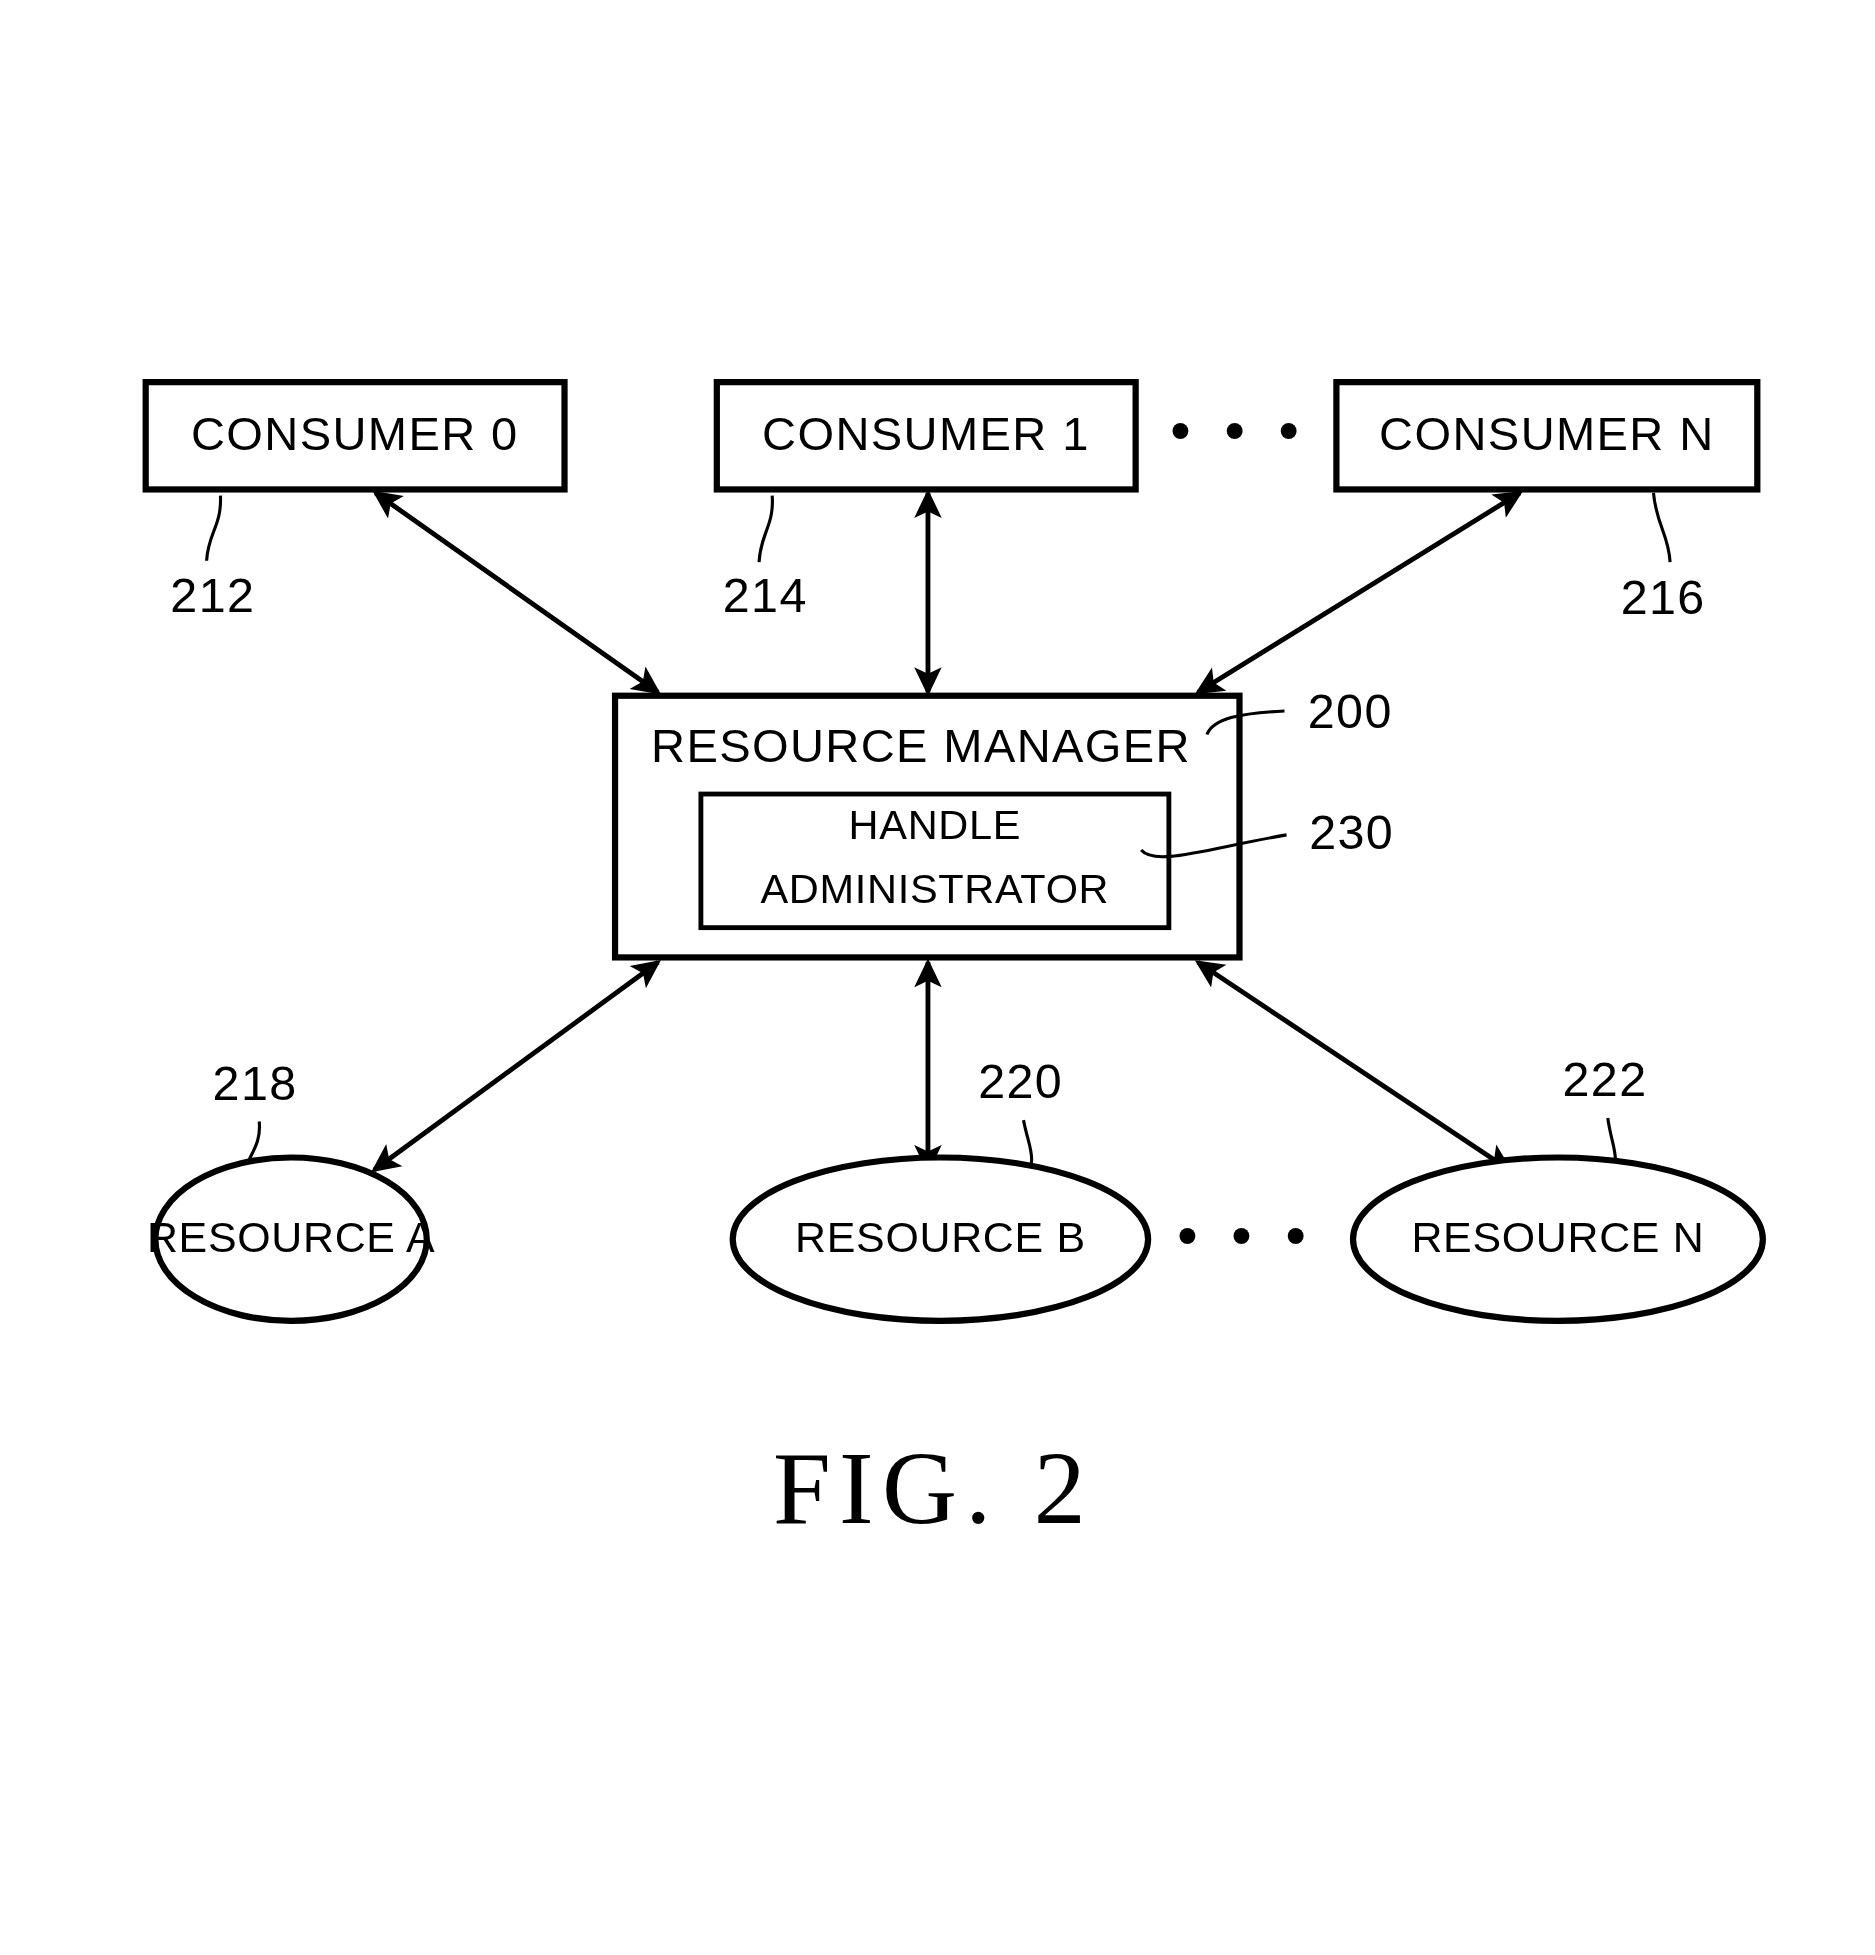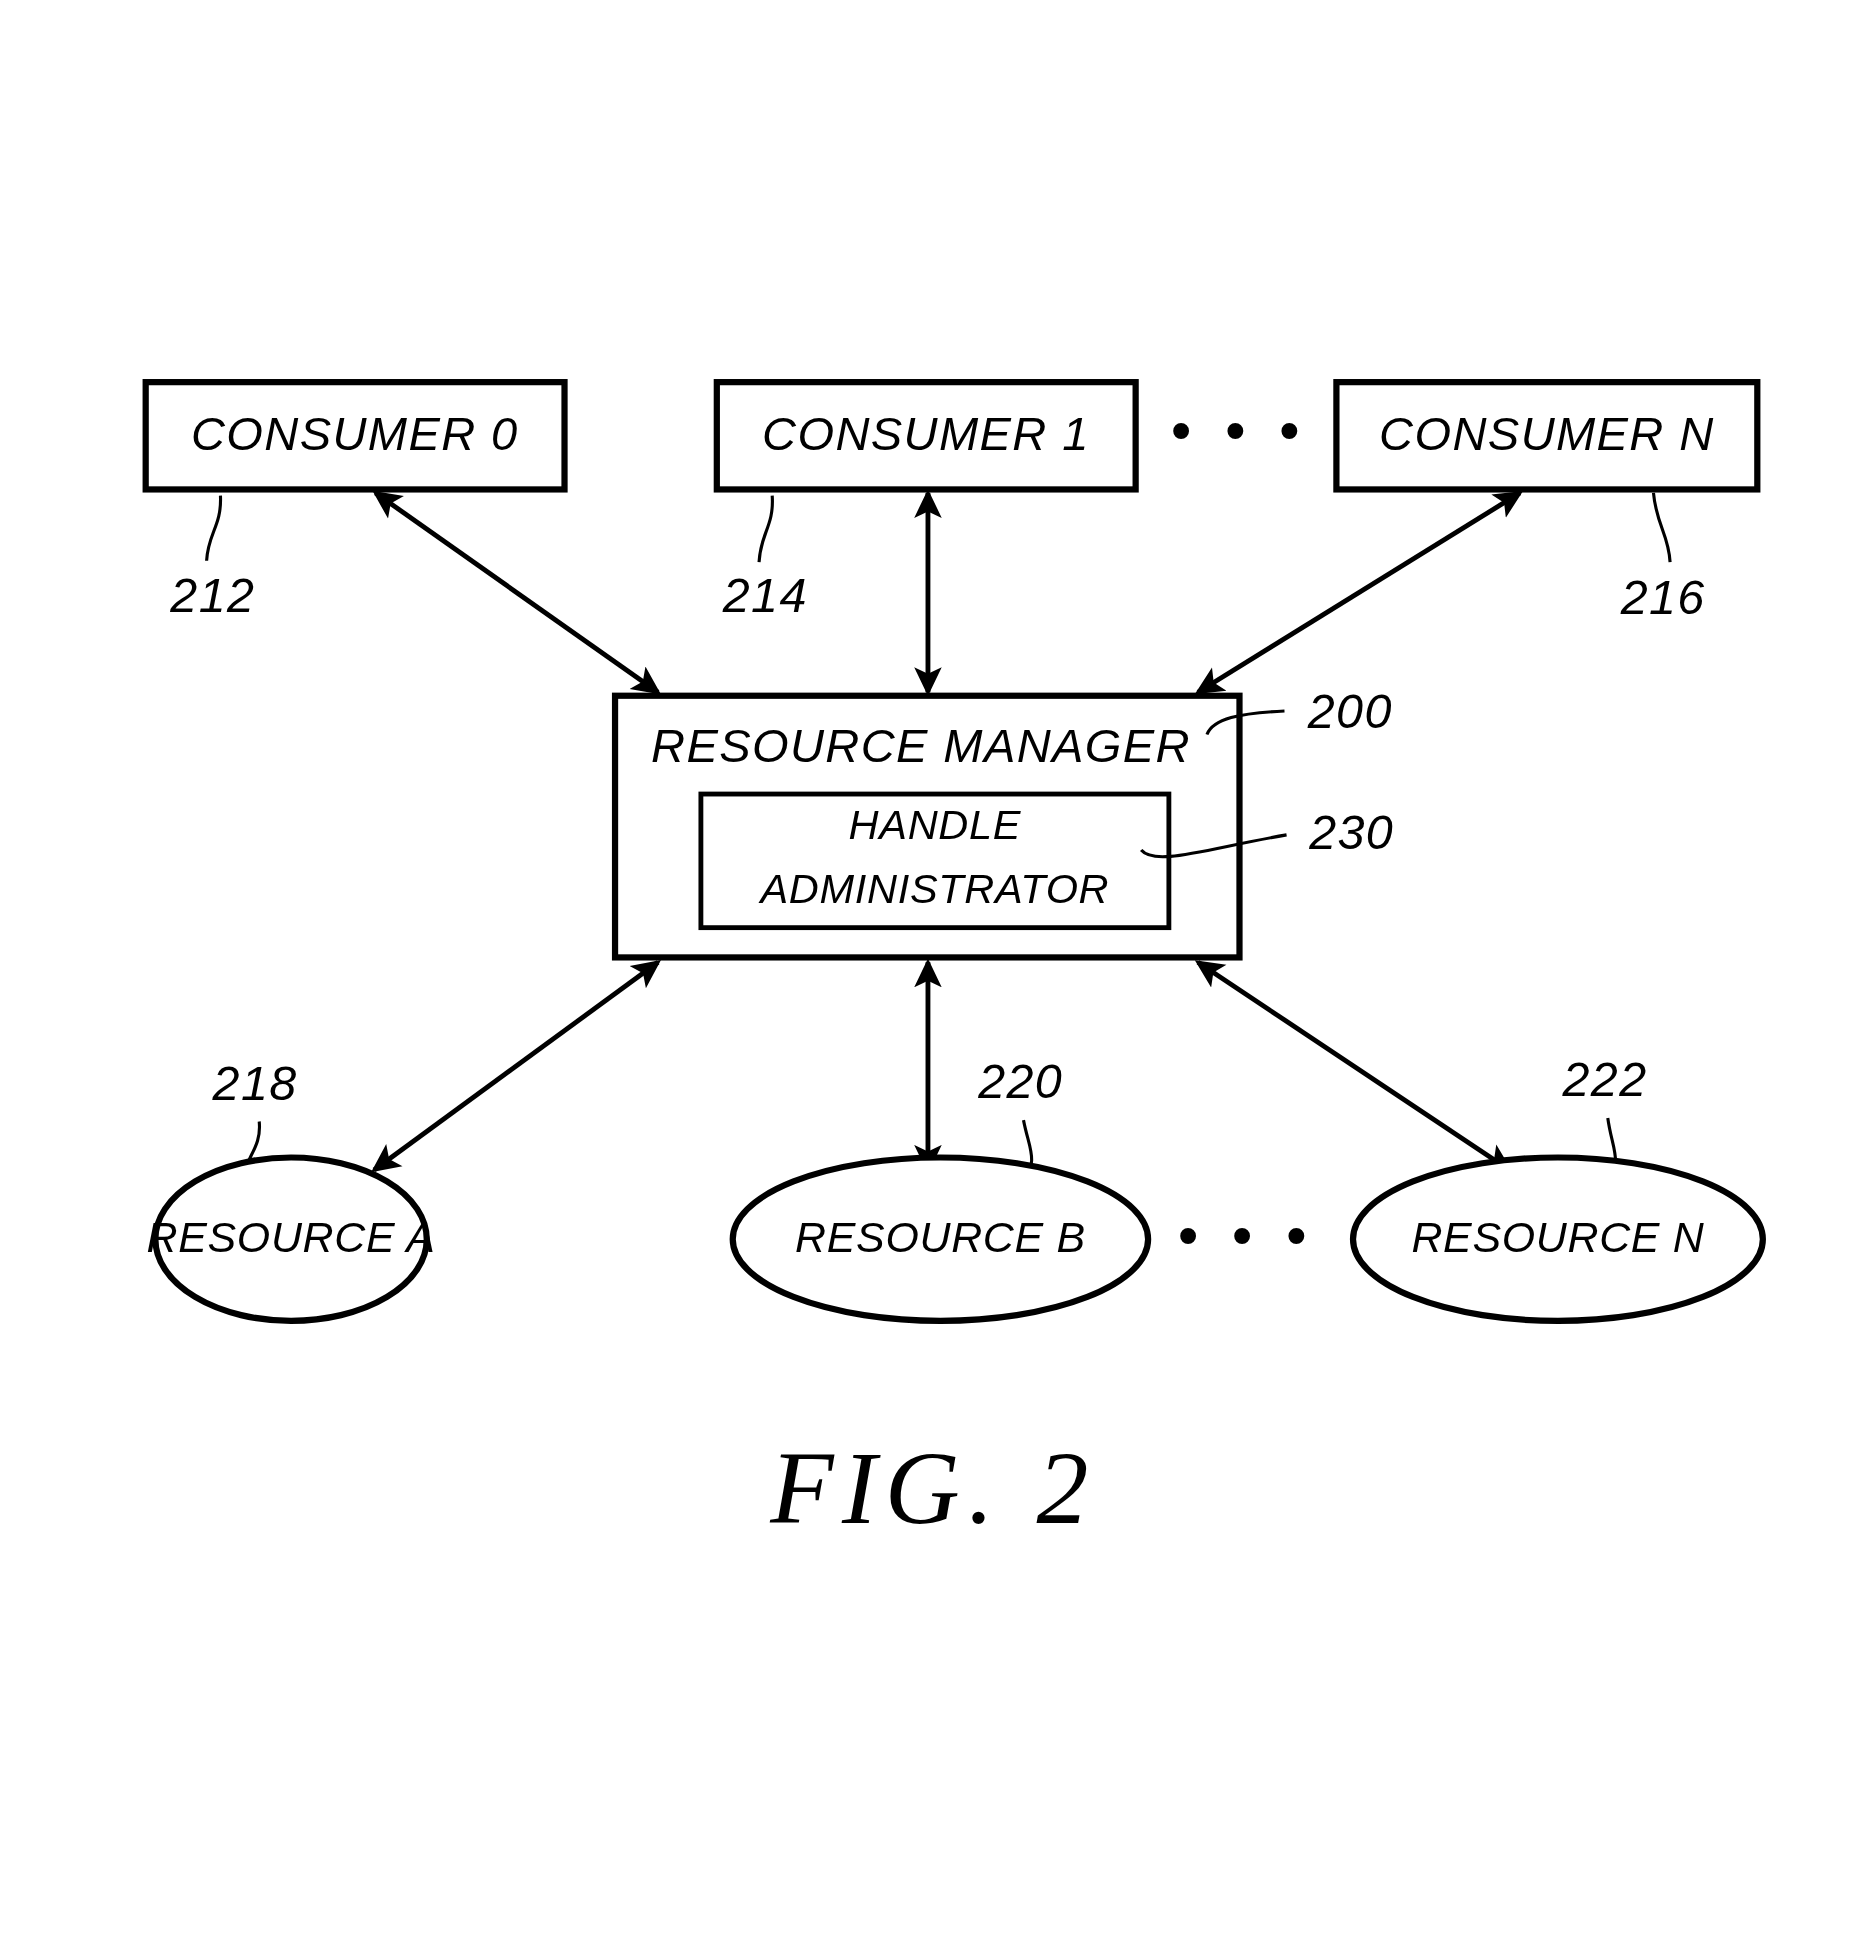--- a/index.html
+++ b/index.html
@@ -7,21 +7,20 @@
     padding: 0;
     background: #ffffff;
   }
   #page {
     position: relative;
     width: 1860px;
     height: 1955px;
     background: #ffffff;
     overflow: hidden;
     font-family: "Liberation Sans", sans-serif;
-    font-style: italic;
   }
   #diagram-svg {
     position: absolute;
     top: 0;
     left: 0;
     width: 1876px;
     height: 1955px;
   }
   .node-box {
     fill: #ffffff;

